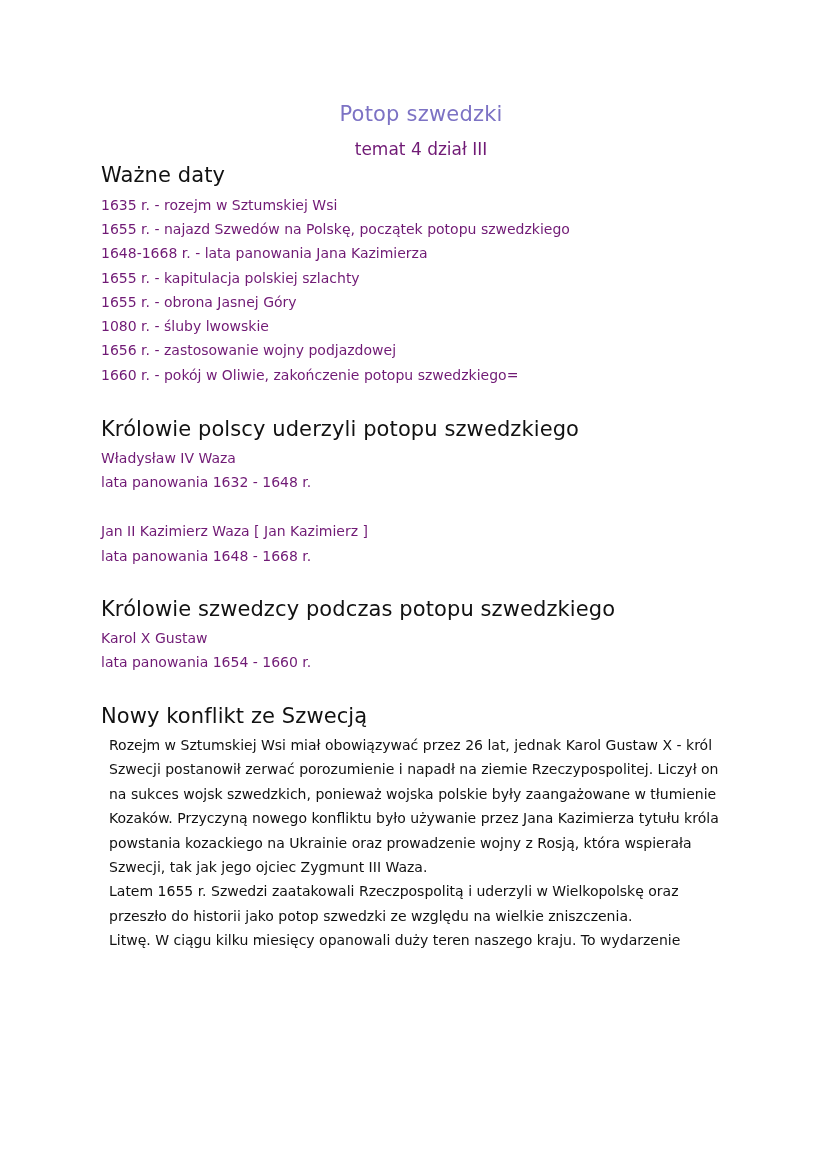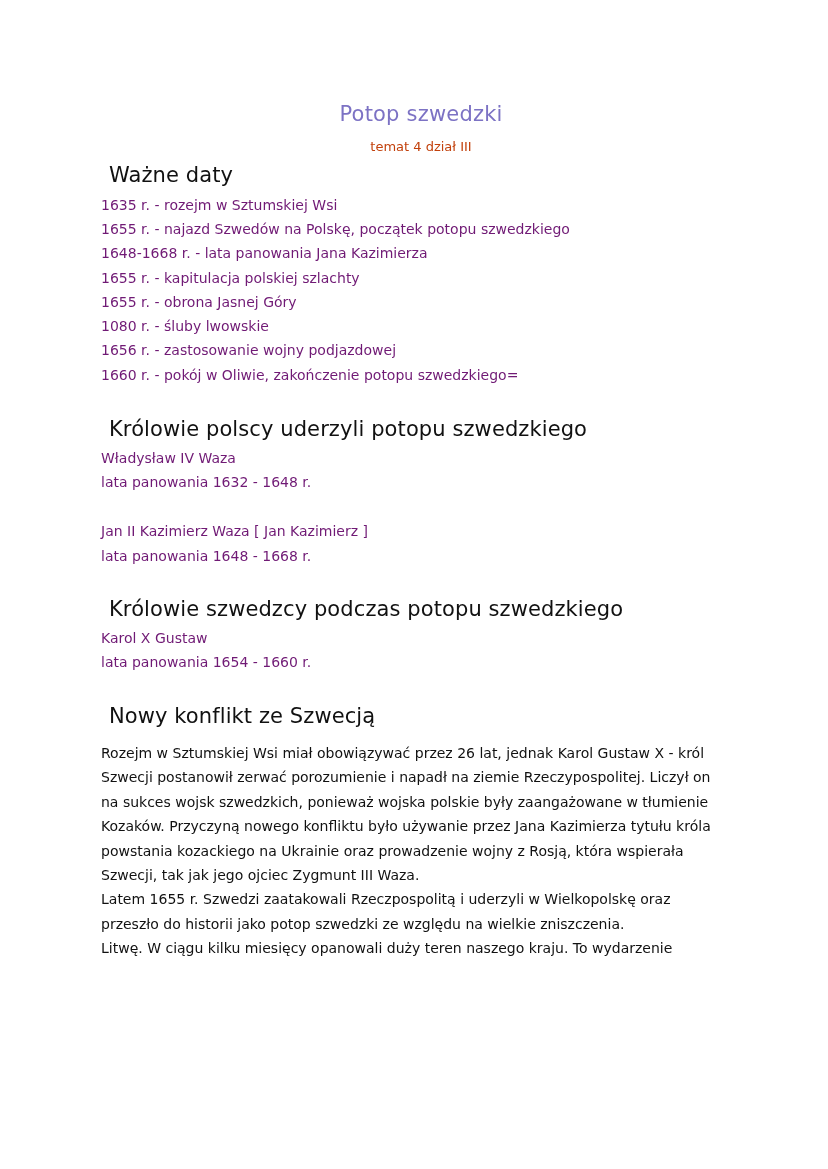--- a/index.html
+++ b/index.html
@@ -2,24 +2,24 @@
 <html><head>
 <meta charset="utf-8">
 <style>
   html, body { margin: 0; padding: 0; background: #ffffff; }
   body { width: 828px; height: 1169px; position: relative; overflow: hidden;
          font-family: "DejaVu Sans", sans-serif; color: #111; }
   .page { position: absolute; left: 101px; top: 0; width: 640px; }
   .title { position: absolute; left: 0; width: 640px; top: 102px; text-align: center;
            font-size: 21px; color: #7c72c4; letter-spacing: 0.2px; }
   .subtitle { position: absolute; left: 0; width: 640px; top: 139px; text-align: center;
-              font-size: 13px; color: #c2410c; }
-  .h { position: absolute; left: 8px; font-size: 21px; color: #111; white-space: nowrap; letter-spacing: 0.1px; }
+              font-size: 17px; color: #701a75; }
+  .h { position: absolute; left: 0; font-size: 21px; color: #111; white-space: nowrap; letter-spacing: 0.1px; }
   .line { position: absolute; left: 0; font-size: 14px; color: #701a75; white-space: nowrap; }
-  .para { position: absolute; left: 0; width: 625px; font-size: 14px; line-height: 24.4px; color: #111; margin-top: 8px; }
+  .para { position: absolute; left: 8px; width: 625px; font-size: 14px; line-height: 24.4px; color: #111; }
   .para span.l { display: block; white-space: nowrap; }
   b { font-weight: normal; }
 </style>
 </head>
 <body>
 
 <div class="page">
   <div class="title">Potop szwedzki</div>
   <div class="subtitle">temat 4 dział III</div>
 

